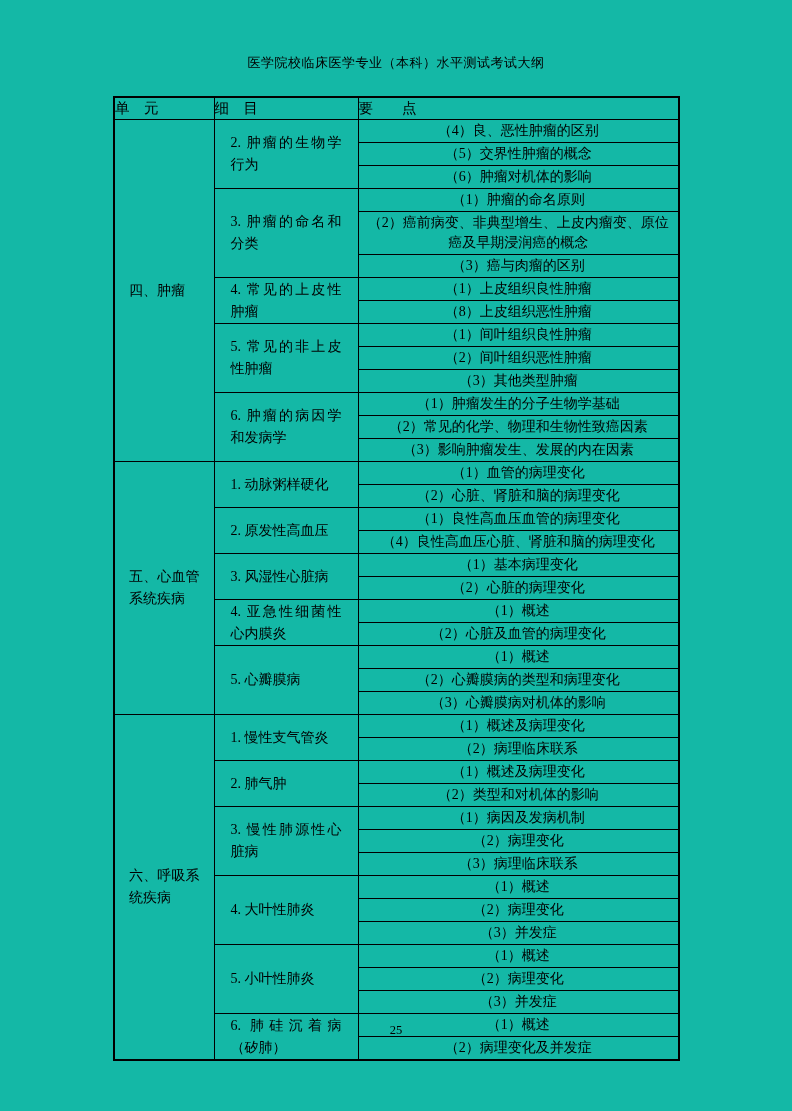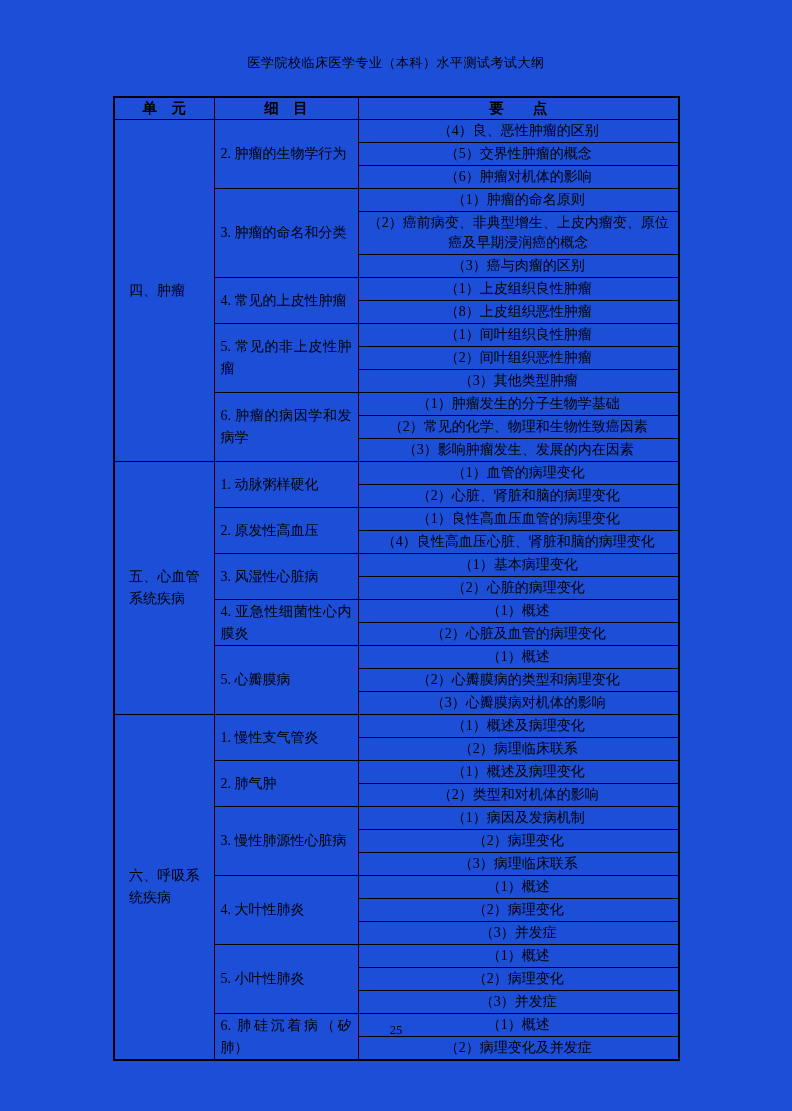--- a/index.html
+++ b/index.html
@@ -1,21 +1,21 @@
 <!DOCTYPE html>
 <html><head>
 <meta charset="utf-8">
 <style>
   * { margin: 0; padding: 0; box-sizing: border-box; }
   html, body { background: #ffffff; }
   .page {
     position: relative;
     width: 792px;
     height: 1111px;
-    background: #1d4ed8;
+    background: #14b8a6;
     color: #000000;
     font-family: "Liberation Serif", "DejaVu Serif", serif;
     overflow: hidden;
   }
   .doc-title {
     position: absolute;
     top: 55px;
     left: 0;
     width: 100%;
     text-align: center;
@@ -36,36 +36,36 @@
   }
   table.syllabus col.c-unit  { width: 100px; }
   table.syllabus col.c-item  { width: 144px; }
   table.syllabus col.c-point { width: 321px; }
   table.syllabus th, table.syllabus td {
     border: 1px solid #000000;
     color: #000000;
     font-size: 14px;
   }
   table.syllabus th {
-    font-weight: bold;
-    text-align: center;
+    font-weight: normal;
+    text-align: left;
     height: 21px;
     line-height: 21px;
     font-size: 14.5px;
   }
   td.unit {
     vertical-align: middle;
     text-align: justify;
     padding: 0 14px;
     line-height: 22px;
   }
   td.item {
     vertical-align: middle;
     text-align: justify;
-    padding: 0 6px;
+    padding: 0 16px;
     line-height: 22px;
   }
   td.pt {
     height: 21.6px;
     vertical-align: middle;
     text-align: center;
     padding: 1px 6px;
     line-height: 20px;
   }
   .page-number {

